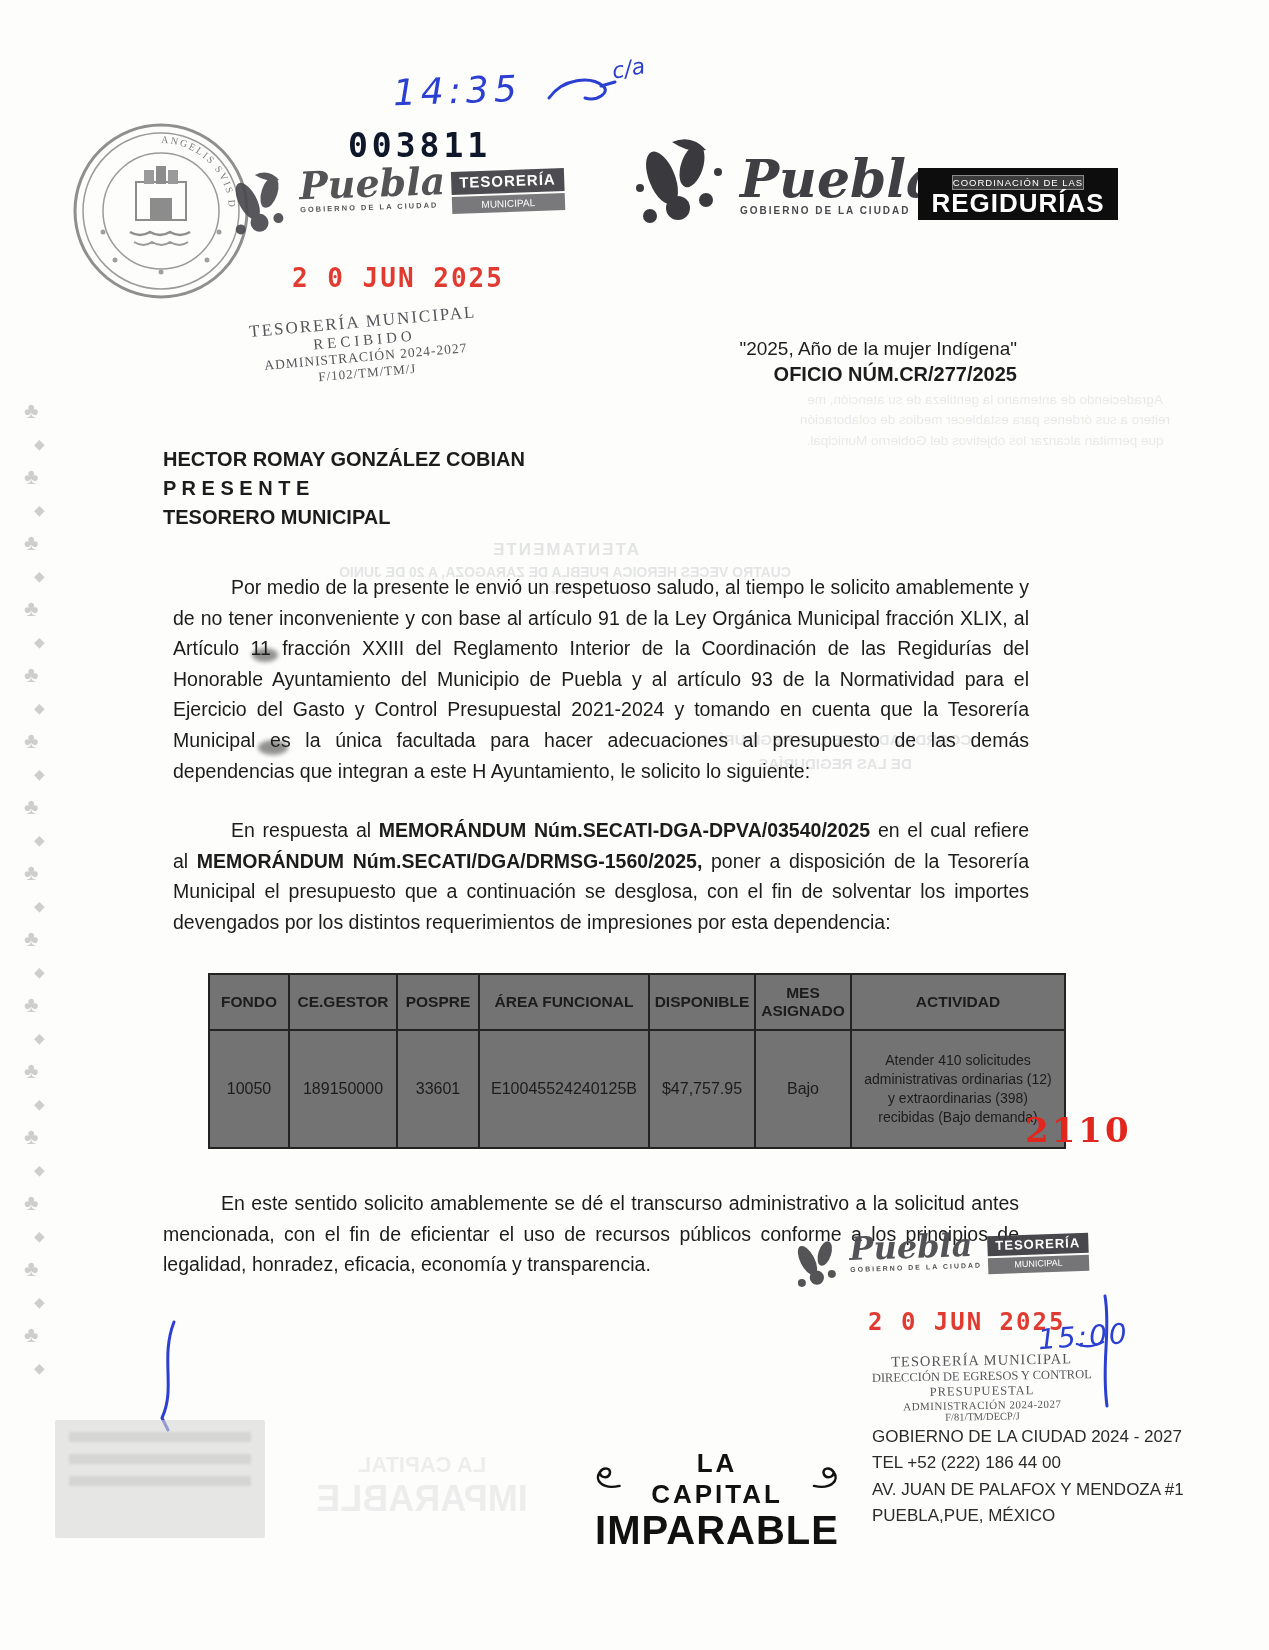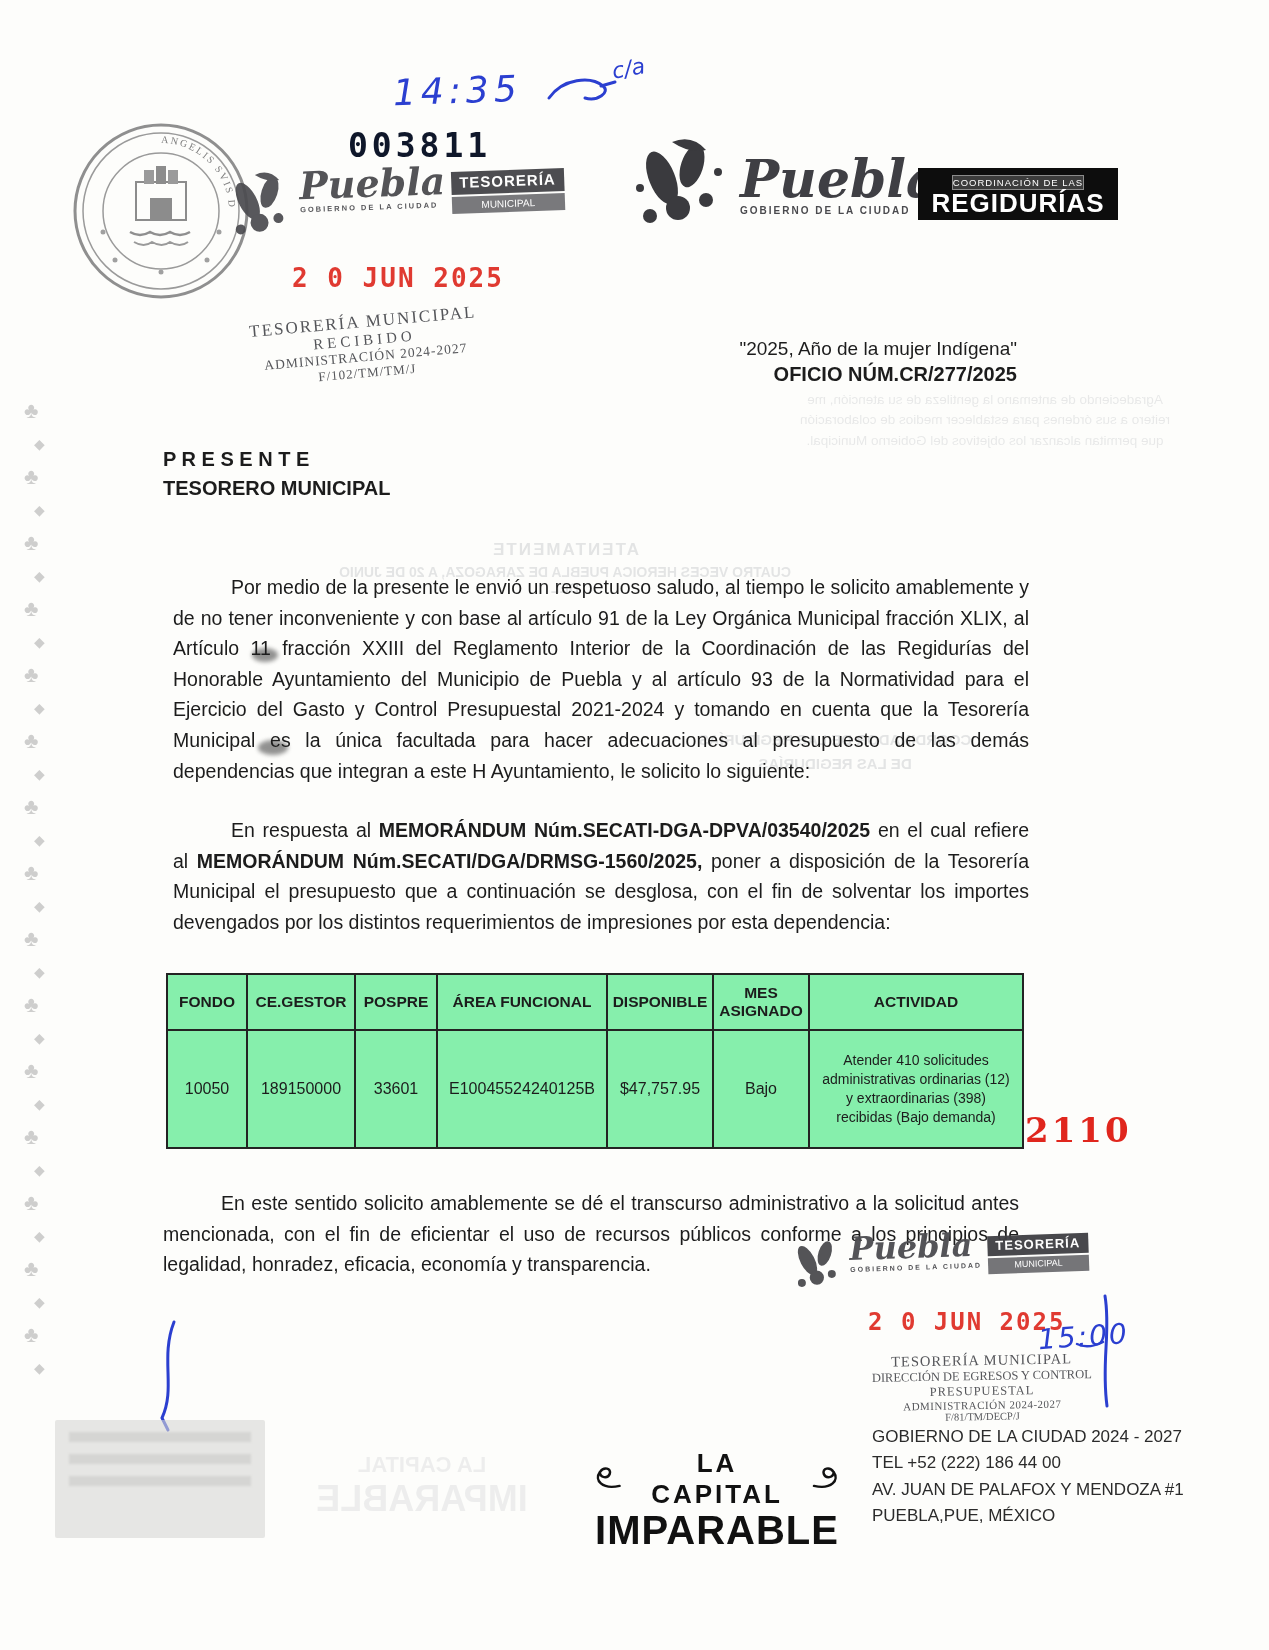--- a/index.html
+++ b/index.html
@@ -67,21 +67,21 @@
   .addressee { left:163px; top:445px; font-size:20px; font-weight:bold; line-height:1.45; }
   .body-flow { left:173px; top:572px; width:856px; font-size:19.5px; line-height:1.57; text-align:justify; }
   .body-flow p { text-indent:58px; }
   .body-flow p + p { margin-top:29px; }
   .closing { left:163px; top:1188px; width:856px; font-size:19.5px; line-height:1.57; text-align:justify; }
   .closing p { text-indent:58px; }
   b.mem { font-weight:bold; }
 
   
   .budget-table-wrap { left:166px; top:973px; }
-  table { border-collapse:collapse; table-layout:fixed; width:856px; background:#86efac; }
+  table { border-collapse:collapse; table-layout:fixed; width:856px; background:#737373;margin-left:42px; }
   th, td { border:2px solid #232323; text-align:center; vertical-align:middle; padding:6px 4px; }
   th { font-size:15.5px; font-weight:bold; height:56px; }
   td { font-size:16px; height:118px; }
   td.activity { font-size:14px; line-height:1.35; padding:6px 8px; }
 
   
   .footer-address { left:872px; top:1424px; font-size:17px; color:#2b2b2b; line-height:1.55; }
   .capital-logo { left:592px; top:1448px; width:250px; text-align:center; color:#111; }
   .capital-top { display:flex; align-items:center; justify-content:center; gap:6px; }
   .capital-1 { font-size:26px; font-weight:bold; letter-spacing:3px; }
@@ -237,20 +237,21 @@
   <div class="a2">CUATRO VECES HEROICA PUEBLA DE ZARAGOZA, A 20 DE JUNIO DEL</div>
 </div>
 <div class="abs bleed bleed-coord">
   <div>COORDINADOR DE LAS REGIDURÍAS</div>
   <div>DE LAS REGIDURÍAS</div>
 </div>
 <div class="abs smudge" style="left:252px; top:648px; width:26px; height:14px;"></div>
 <div class="abs smudge" style="left:258px; top:740px; width:30px; height:15px;"></div>
 
 <div class="abs addressee">
+  <div>HECTOR ROMAY GONZÁLEZ COBIAN</div>
   <div>P R E S E N T E</div>
   <div>TESORERO MUNICIPAL</div>
 </div>
 
 <div class="abs body-flow">
   <p>Por medio de la presente le envió un respetuoso saludo, al tiempo le solicito amablemente y de no tener inconveniente y con base al artículo 91 de la Ley Orgánica Municipal fracción XLIX, al Artículo 11 fracción XXIII del Reglamento Interior de la Coordinación de las Regidurías del Honorable Ayuntamiento del Municipio de Puebla y al artículo 93 de la Normatividad para el Ejercicio del Gasto y Control Presupuestal 2021-2024 y tomando en cuenta que la Tesorería Municipal es la única facultada para hacer adecuaciones al presupuesto de las demás dependencias que integran a este H Ayuntamiento, le solicito lo siguiente:</p>
   <p><span>En respuesta al </span><b class="mem">MEMORÁNDUM Núm.SECATI-DGA-DPVA/03540/2025</b><span> en el cual refiere al </span><b class="mem">MEMORÁNDUM Núm.SECATI/DGA/DRMSG-1560/2025,</b><span> poner a disposición de la Tesorería Municipal el presupuesto que a continuación se desglosa, con el fin de solventar los importes devengados por los distintos requerimientos de impresiones por esta dependencia:</span></p>
 </div>
 
 <div class="abs budget-table-wrap">

